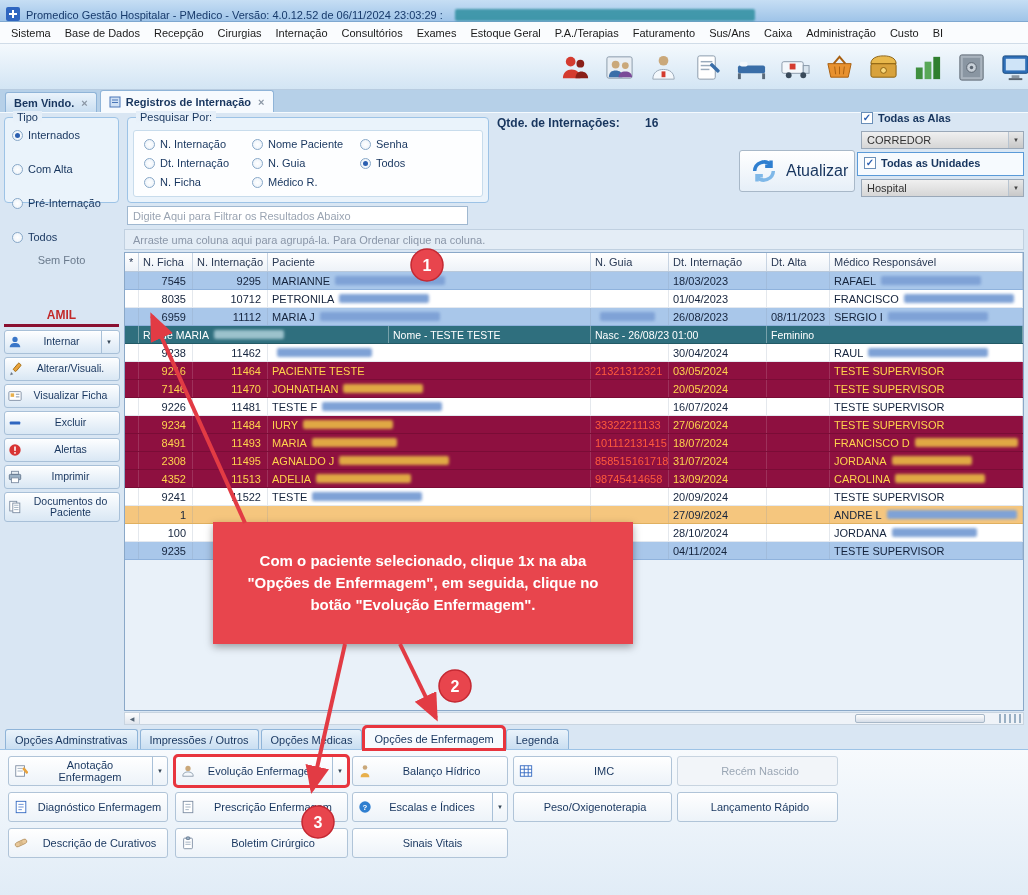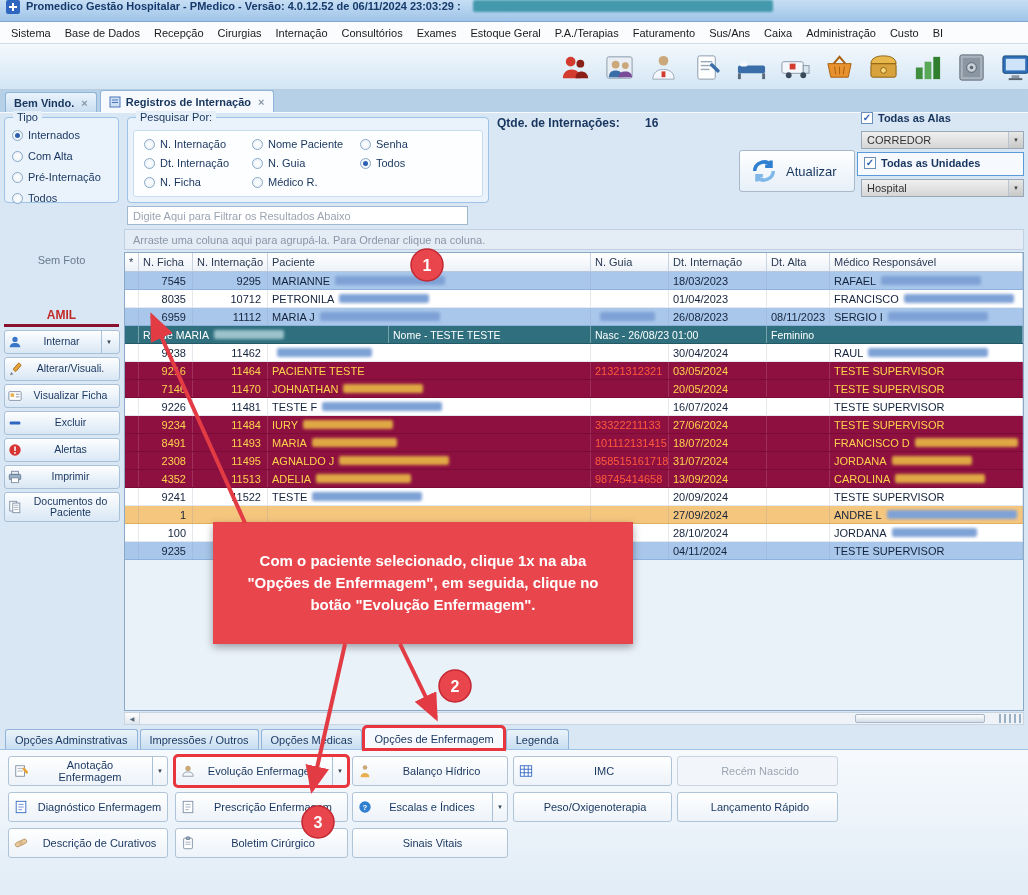--- a/index.html
+++ b/index.html
@@ -3,22 +3,22 @@
 <meta charset="utf-8">
 <style>
   * { box-sizing: border-box; }
   html,body { margin:0; padding:0; width:1028px; height:895px; overflow:hidden;
     font-family:"Liberation Sans", sans-serif; background:#D9E6F3; position:relative; }
   .abs { position:absolute; }
 
   
   .titlebar { left:0; top:0; width:1028px; height:22px;
     background:linear-gradient(#C6DEF4,#9FC4E8); border-bottom:1px solid #7FA8D0;
-    display:flex; align-items:flex-start; gap:6px; padding:0 6px;
-    font-size:11px; font-weight:bold; color:#173A6B; }
+    display:flex; align-items:flex-end; gap:6px; padding:0 6px;
+    font-size:11px; font-weight:normal; color:#173A6B; }
   .titlebar svg { width:14px; height:14px; display:block; }
   .redact-teal { display:inline-block; width:300px; height:12px; background:#2F8FA0;
     opacity:.85; filter:blur(1.2px); border-radius:2px; margin-left:6px; }
   .menubar { left:0; top:22px; width:1028px; height:22px; background:#FAFCFE;
     border-bottom:1px solid #D0DCE8; display:flex; align-items:stretch; padding-left:4px;
     font-size:11px; color:#1a1a1a; }
   .menu-item { padding:4px 7px; display:flex; align-items:center; }
   .toolbar { left:0; top:44px; width:1028px; height:46px;
     background:linear-gradient(#F4F9FD,#D3E5F4); border-bottom:1px solid #B8CCE0; }
   .toolbar-icons { position:absolute; left:556px; top:4px; display:flex; gap:6px; }
@@ -33,21 +33,21 @@
     font-size:11px; color:#17355E; background:linear-gradient(#EAF3FB,#C9DEF1);
     border:1px solid #8FB4D8; border-bottom:none; border-radius:3px 3px 0 0;font-weight:bold; }
   .tab.active { background:#F6FAFE; height:22px; }
   .tab svg { width:12px; height:12px; display:block; }
   .tab-close { color:#8A96A4; font-size:11px; margin-left:2px; }
 
   
   .groupbox { position:absolute; border:1px solid #9DC3E6; border-radius:4px; background:#EAF3FB; }
   .gb-title { position:absolute; top:-7px; left:8px; padding:0 4px; font-size:11px;
     color:#17355E; background:linear-gradient(#E4EEF8,#EAF3FB); line-height:13px; }
-  .opts { display:flex; flex-direction:column; gap:7px; }
+  .opts { display:flex; flex-direction:column; gap:20px; }
   .radio-row { display:flex; align-items:center; gap:5px; font-size:11px; color:#17355E; height:14px; }
   .radio { width:11px; height:11px; border:1px solid #88A8C8; border-radius:50%;
     background:radial-gradient(#fff,#E8F0F8); flex:0 0 auto; position:relative; }
   .radio.sel::after { content:""; position:absolute; left:2px; top:2px; width:5px; height:5px;
     border-radius:50%; background:#2B5FB0; }
   .checkbox { width:12px; height:12px; border:1px solid #6A8FB8; background:#fff;
     display:inline-flex; align-items:center; justify-content:center; flex:0 0 auto; }
   .checkbox.checked::after { content:"✓"; font-size:10px; color:#2B5FB0; font-weight:bold; line-height:1; }
   .chk-row { position:absolute; display:flex; align-items:center; gap:5px;
     font-size:11px; color:#17355E; font-weight:bold; }
@@ -69,21 +69,21 @@
   
   .dropdown { position:absolute; background:linear-gradient(#F0F0F0,#D6D6D6);
     border:1px solid #9AA8B8; font-size:11px; color:#333; display:flex; align-items:center;
     padding-left:5px; }
   .dd-arrow { margin-left:auto; width:15px; align-self:stretch; display:flex; align-items:center;
     justify-content:center; color:#444; font-size:6px; border-left:1px solid #B8C4D0;
     background:linear-gradient(#E8E8E8,#C8C8C8); }
   .unid-box { position:absolute; border:1px solid #5A9AD8; background:#F6FAFE; }
   .atualizar { position:absolute; display:flex; align-items:center; gap:8px;
     background:linear-gradient(#FFFFFF,#E6EFF8); border:1px solid #A8B8C8; border-radius:3px;
-    font-size:13px; color:#17355E; padding:0 10px; }
+    font-size:16px; color:#17355E; padding:0 10px; }
   .qtde { position:absolute; font-size:12px; font-weight:bold; color:#17355E; }
   .filter-input { position:absolute; border:1px solid #A0B8D0; font-size:11px; padding:0 5px;
     color:#333; background:#fff; }
   .filter-input::placeholder { color:#9AA4B2; }
   .group-bar { position:absolute; background:#E4EDF6; border:1px solid #C0D0E0;
     color:#8A96A8; font-size:11px; display:flex; align-items:center; padding-left:8px; }
 
   
   .grid-frame { position:absolute; left:124px; top:252px; width:900px; height:459px;
     border:1px solid #8AA8C8; background:#fff; display:flex; flex-direction:column; }

